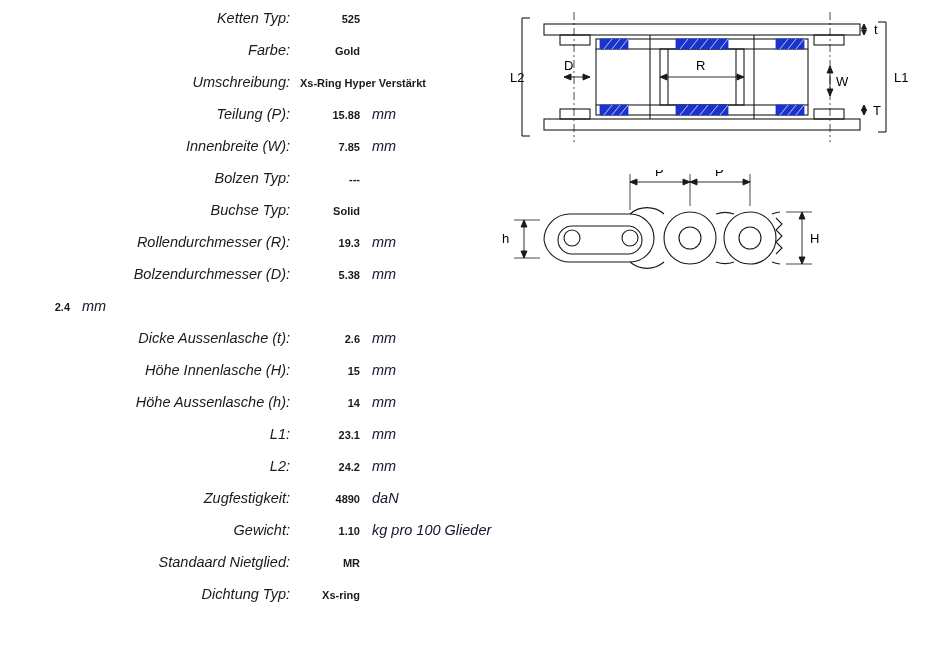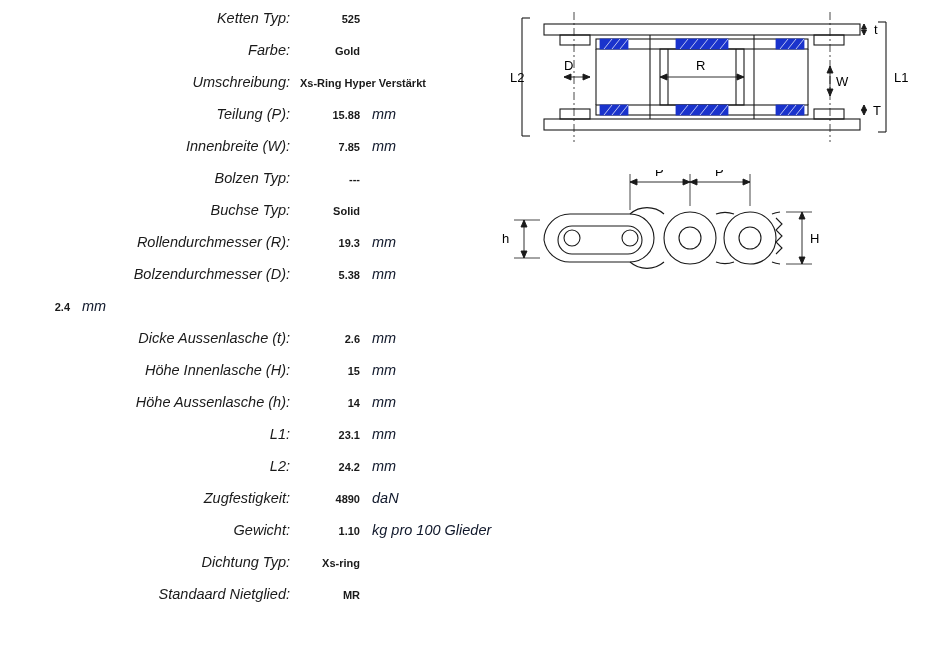--- a/index.html
+++ b/index.html
@@ -185,28 +185,28 @@
     </div>
 
     <div class="spec-row">
       <div class="spec-label">Gewicht:</div>
       <div class="spec-value">1.10</div>
       <div class="spec-unit">kg pro 100 Glieder</div>
     </div>
 
 
     <div class="spec-row">
+      <div class="spec-label">Standaard Nietglied:</div>
+      <div class="spec-value">MR</div>
+      <div class="spec-unit"></div>
+    </div>
+
+    <div class="spec-row">
       <div class="spec-label">Dichtung Typ:</div>
       <div class="spec-value">Xs-ring</div>
-      <div class="spec-unit"></div>
-    </div>
-
-    <div class="spec-row">
-      <div class="spec-label">Standaard Nietglied:</div>
-      <div class="spec-value">MR</div>
       <div class="spec-unit"></div>
     </div>
 
   </div>
 
   <div id="drawings">
 
     
     <svg width="428" height="160" viewBox="0 0 428 160">
       <g stroke="#1a1a1a" fill="none" stroke-width="1.1">

